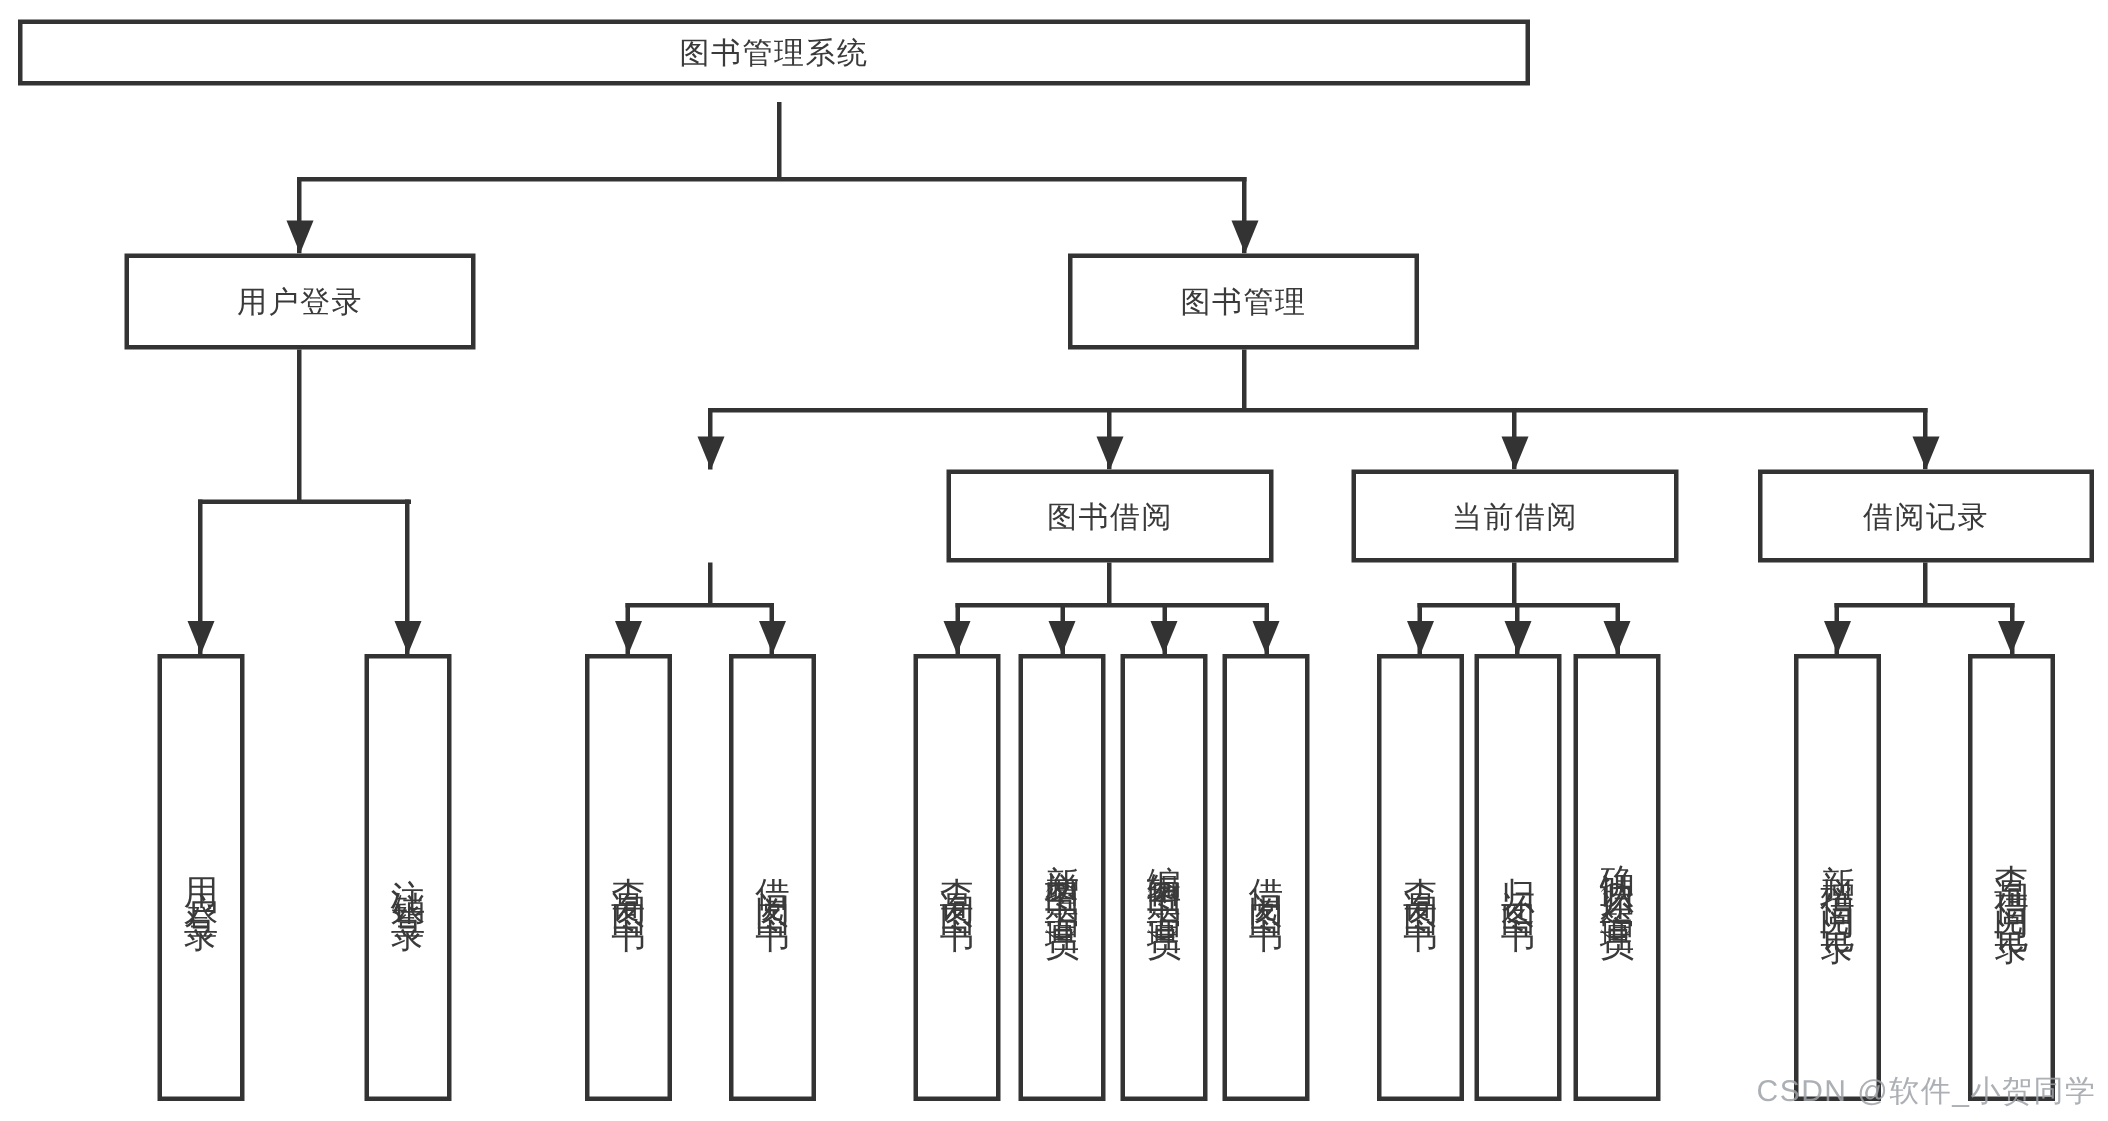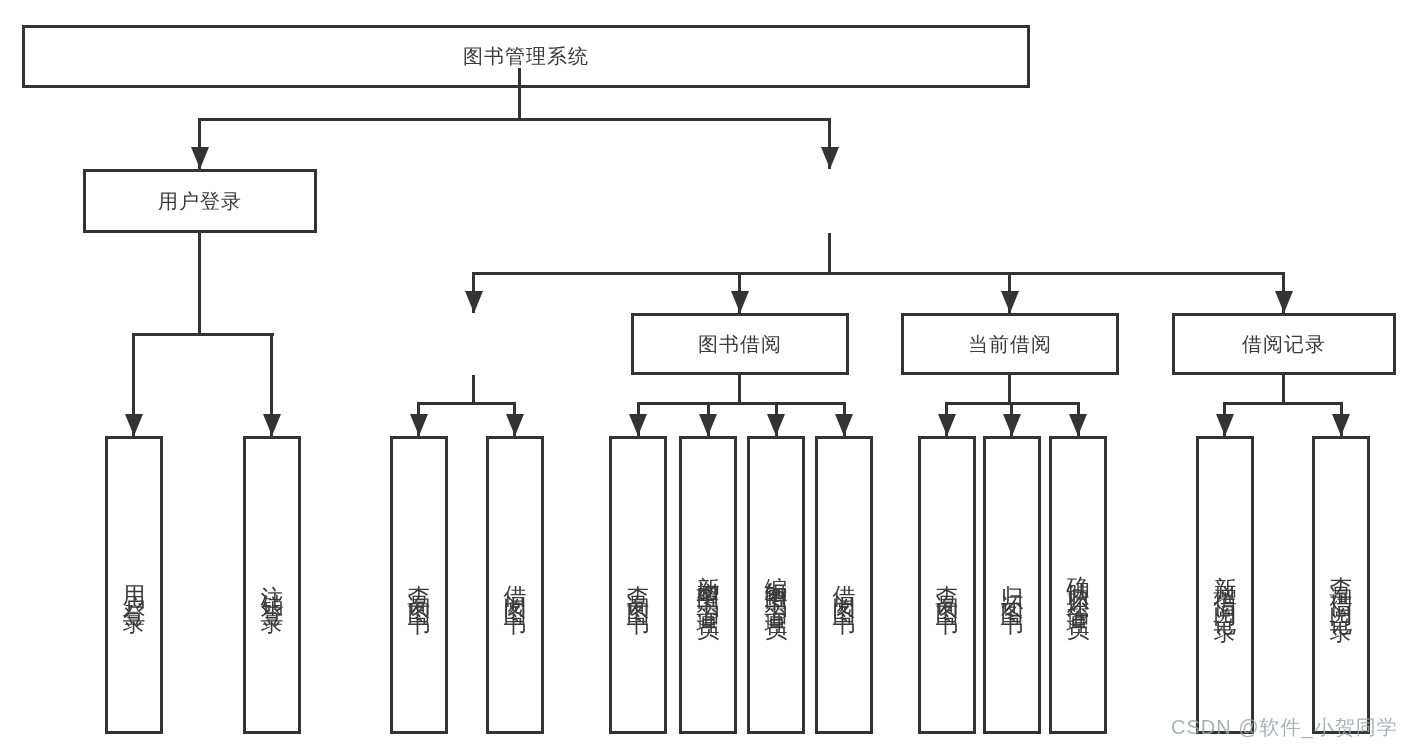--- a/index.html
+++ b/index.html
@@ -32,34 +32,37 @@
   .watermark{
     position:absolute;left:1171px;top:714px;z-index:10;
     font-size:20px;color:rgba(158,162,168,0.85);letter-spacing:1px;white-space:nowrap;text-align:right;
   }
 </style>
 </head>
 <body>
 
 <div class="canvas">
 
-  <div class="node root" style="left:22px;top:13px;width:1008px;height:63px;margin-top:12px;">
+  <div class="node root" style="left:12px;top:13px;width:1008px;height:44px;">
     <span>图书管理系统</span>
   </div>
 
   <div class="vline" style="left:518px;top:68px;height:52px;"></div>
   <div class="hline" style="left:198px;top:118px;width:633px;"></div>
 
   <div class="vline" style="left:198px;top:118px;height:51px;"></div>
   <div class="arrow" style="left:191px;top:147px;"></div>
   <div class="vline" style="left:828px;top:118px;height:51px;"></div>
   <div class="arrow" style="left:821px;top:147px;"></div>
 
   <div class="node" style="left:83px;top:169px;width:234px;height:64px;">
     <span>用户登录</span>
+  </div>
+  <div class="node" style="left:712px;top:169px;width:234px;height:64px;">
+    <span>图书管理</span>
   </div>
 
   <div class="vline" style="left:198px;top:233px;height:102px;"></div>
   <div class="hline" style="left:132px;top:333px;width:142px;"></div>
   <div class="vline" style="left:132px;top:333px;height:103px;"></div>
   <div class="arrow" style="left:125px;top:414px;"></div>
   <div class="vline" style="left:270px;top:333px;height:103px;"></div>
   <div class="arrow" style="left:263px;top:414px;"></div>
 
   <div class="vline" style="left:828px;top:233px;height:40px;"></div>

